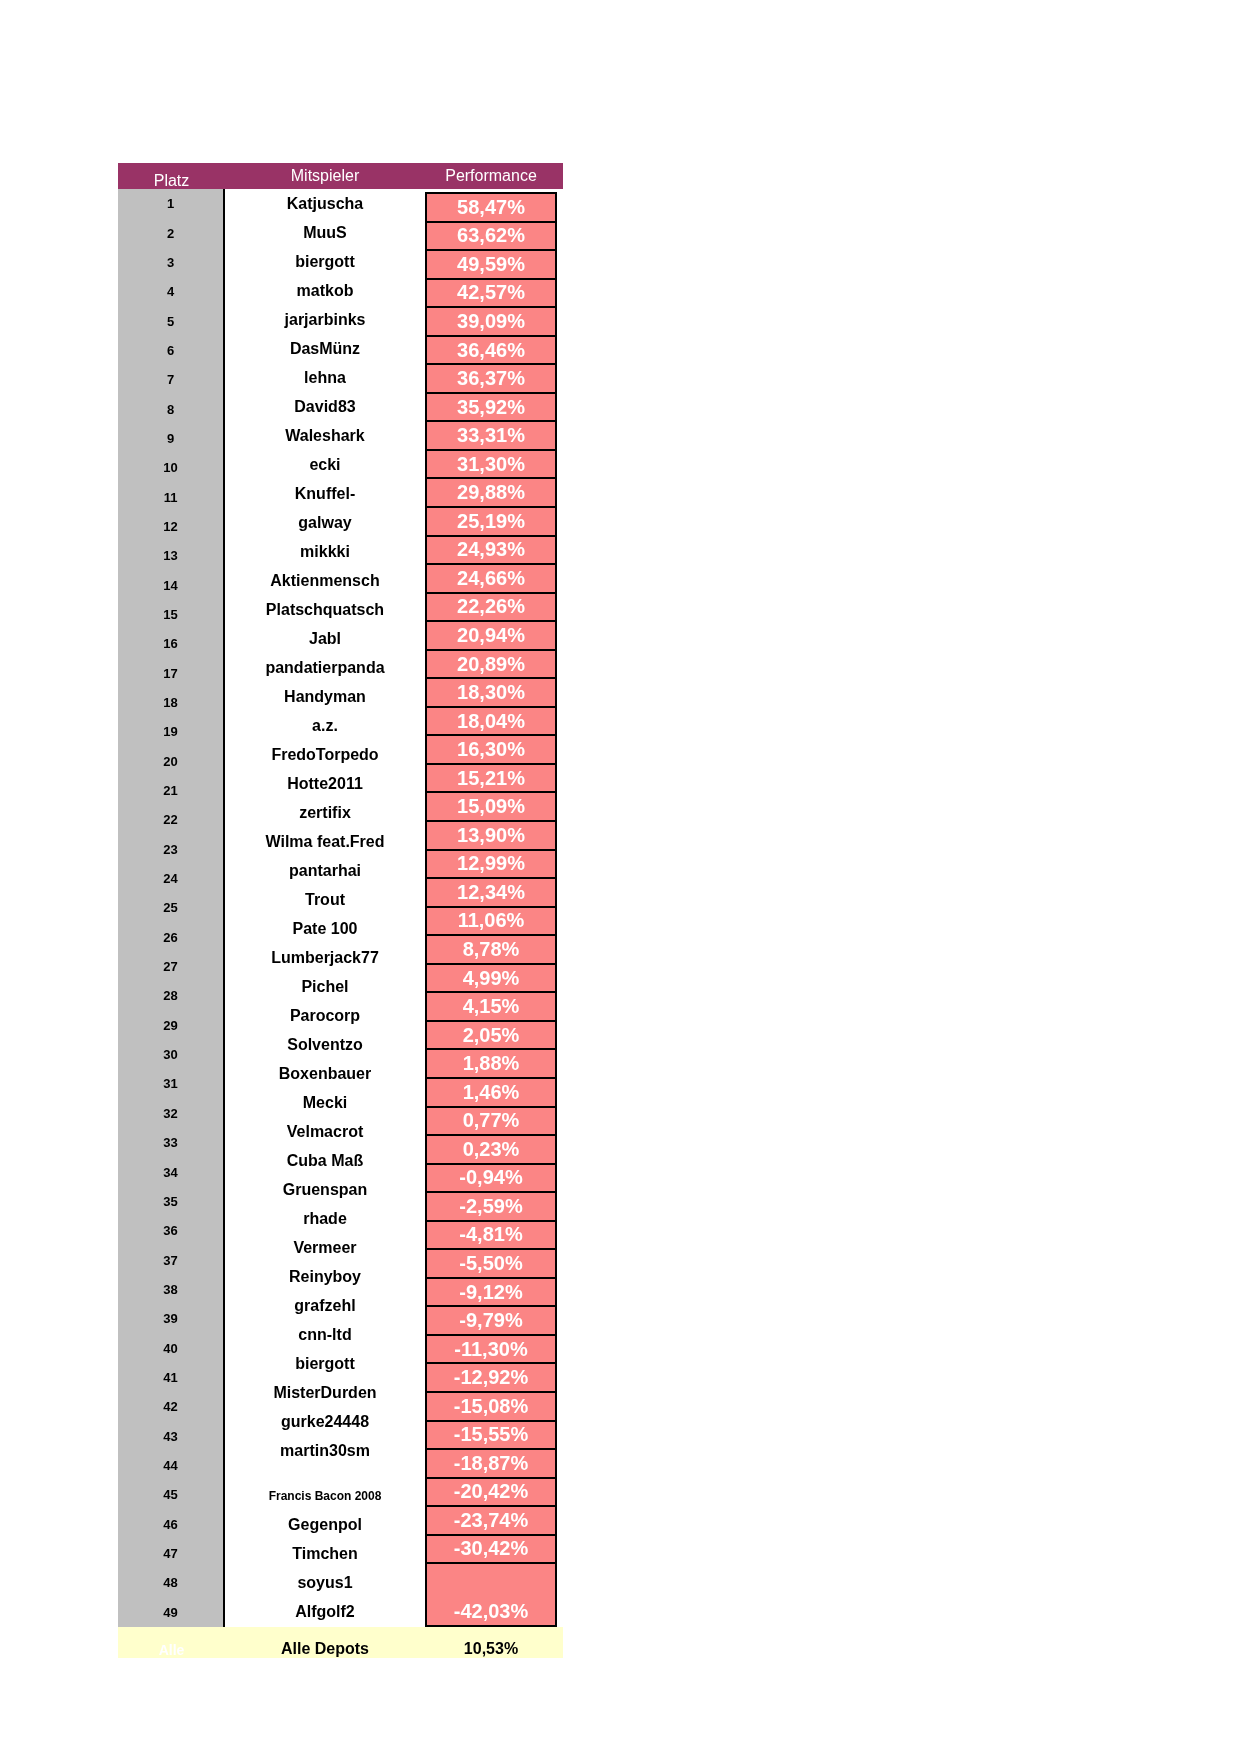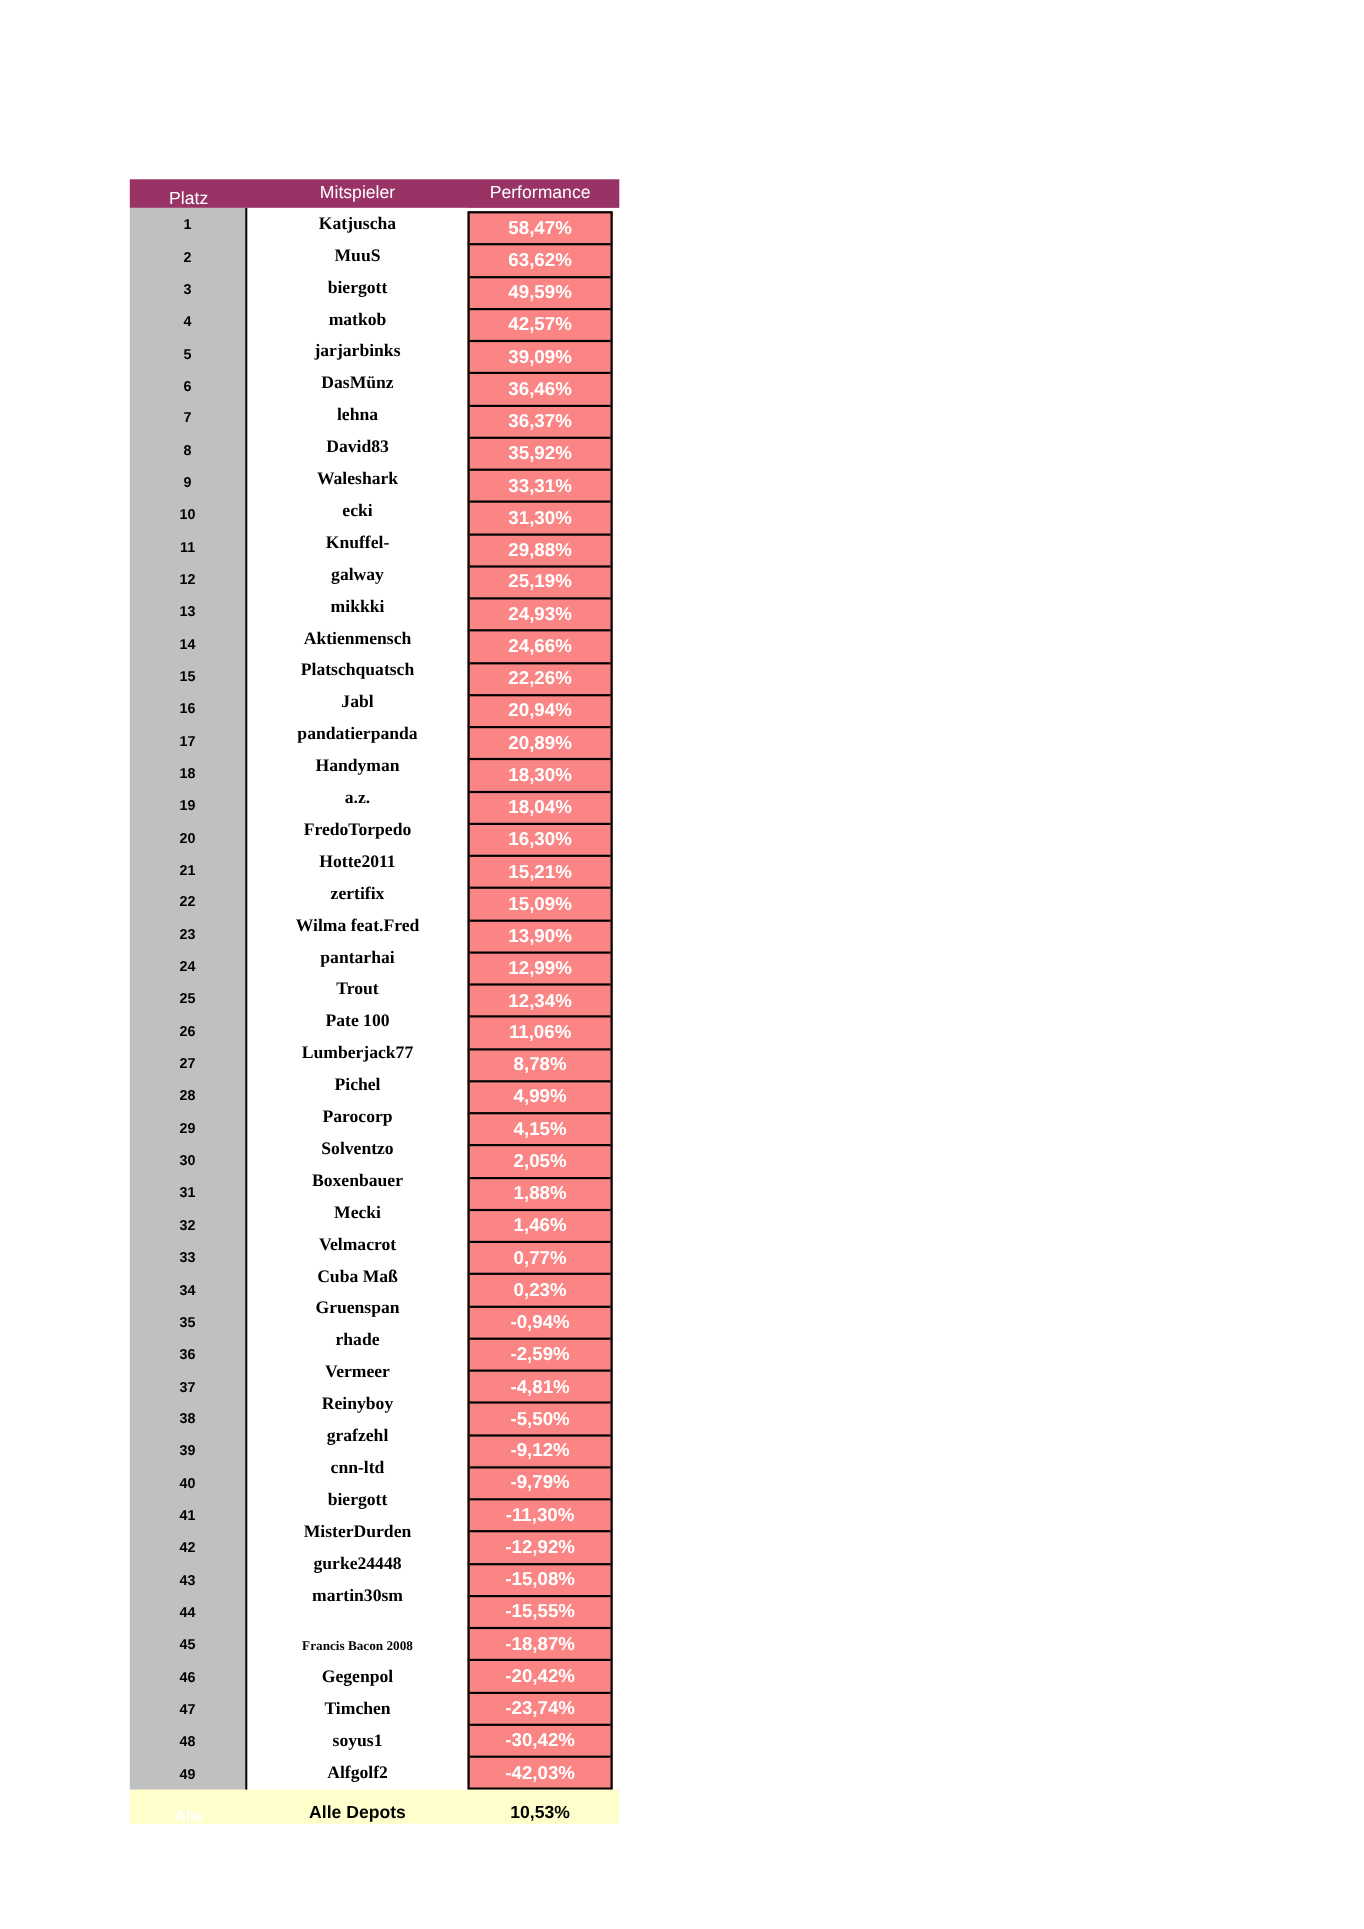--- a/index.html
+++ b/index.html
@@ -41,39 +41,38 @@
     position: absolute; left: 225px; top: 189px;
     width: 200px; height: 1438px;
     background: #ffffff;
     display: flex; flex-direction: column;
   }
   .name-col .cell {
     flex: 1 1 0; min-height: 0;
     display: flex; align-items: center; justify-content: center;
     font-size: 16px; font-weight: bold;
     white-space: nowrap;
-    font-family: Liberation Serif, serif;
   }
   .name-col .cell.small { font-size: 12px; margin-top: 16px; }
 
   .perf-col {
     position: absolute; left: 425px; top: 192px;
     width: 132px; height: 1435px;
     background: var(--performance_cell_bg, #ff8080);
     border: 2px solid #000;
     display: flex; flex-direction: column;
   }
   .perf-col .cell {
     flex: 1 1 0; min-height: 0;
     border-bottom: 2px solid #000;
     display: flex; align-items: center; justify-content: center;
     color: var(--performance_text, #ffffff);
-    font-size: 17px; font-weight: bold;
-  }
-  .perf-col .cell:last-child { border-bottom: none; }
+    font-size: 20px; font-weight: bold;
+  }
+  .perf-col .cell:last-child { border-bottom: none; margin-top: 34px; }
 
   .tbl-footer {
     position: absolute; left: 118px; top: 1627px;
     width: 445px; height: 31px;
     background: var(--footer_bg, #ffffcc);
     display: flex; align-items: flex-end;
     font-weight: bold; font-size: 16px;
   }
   .tbl-footer .f {
     display: flex; align-items: center; justify-content: center;

